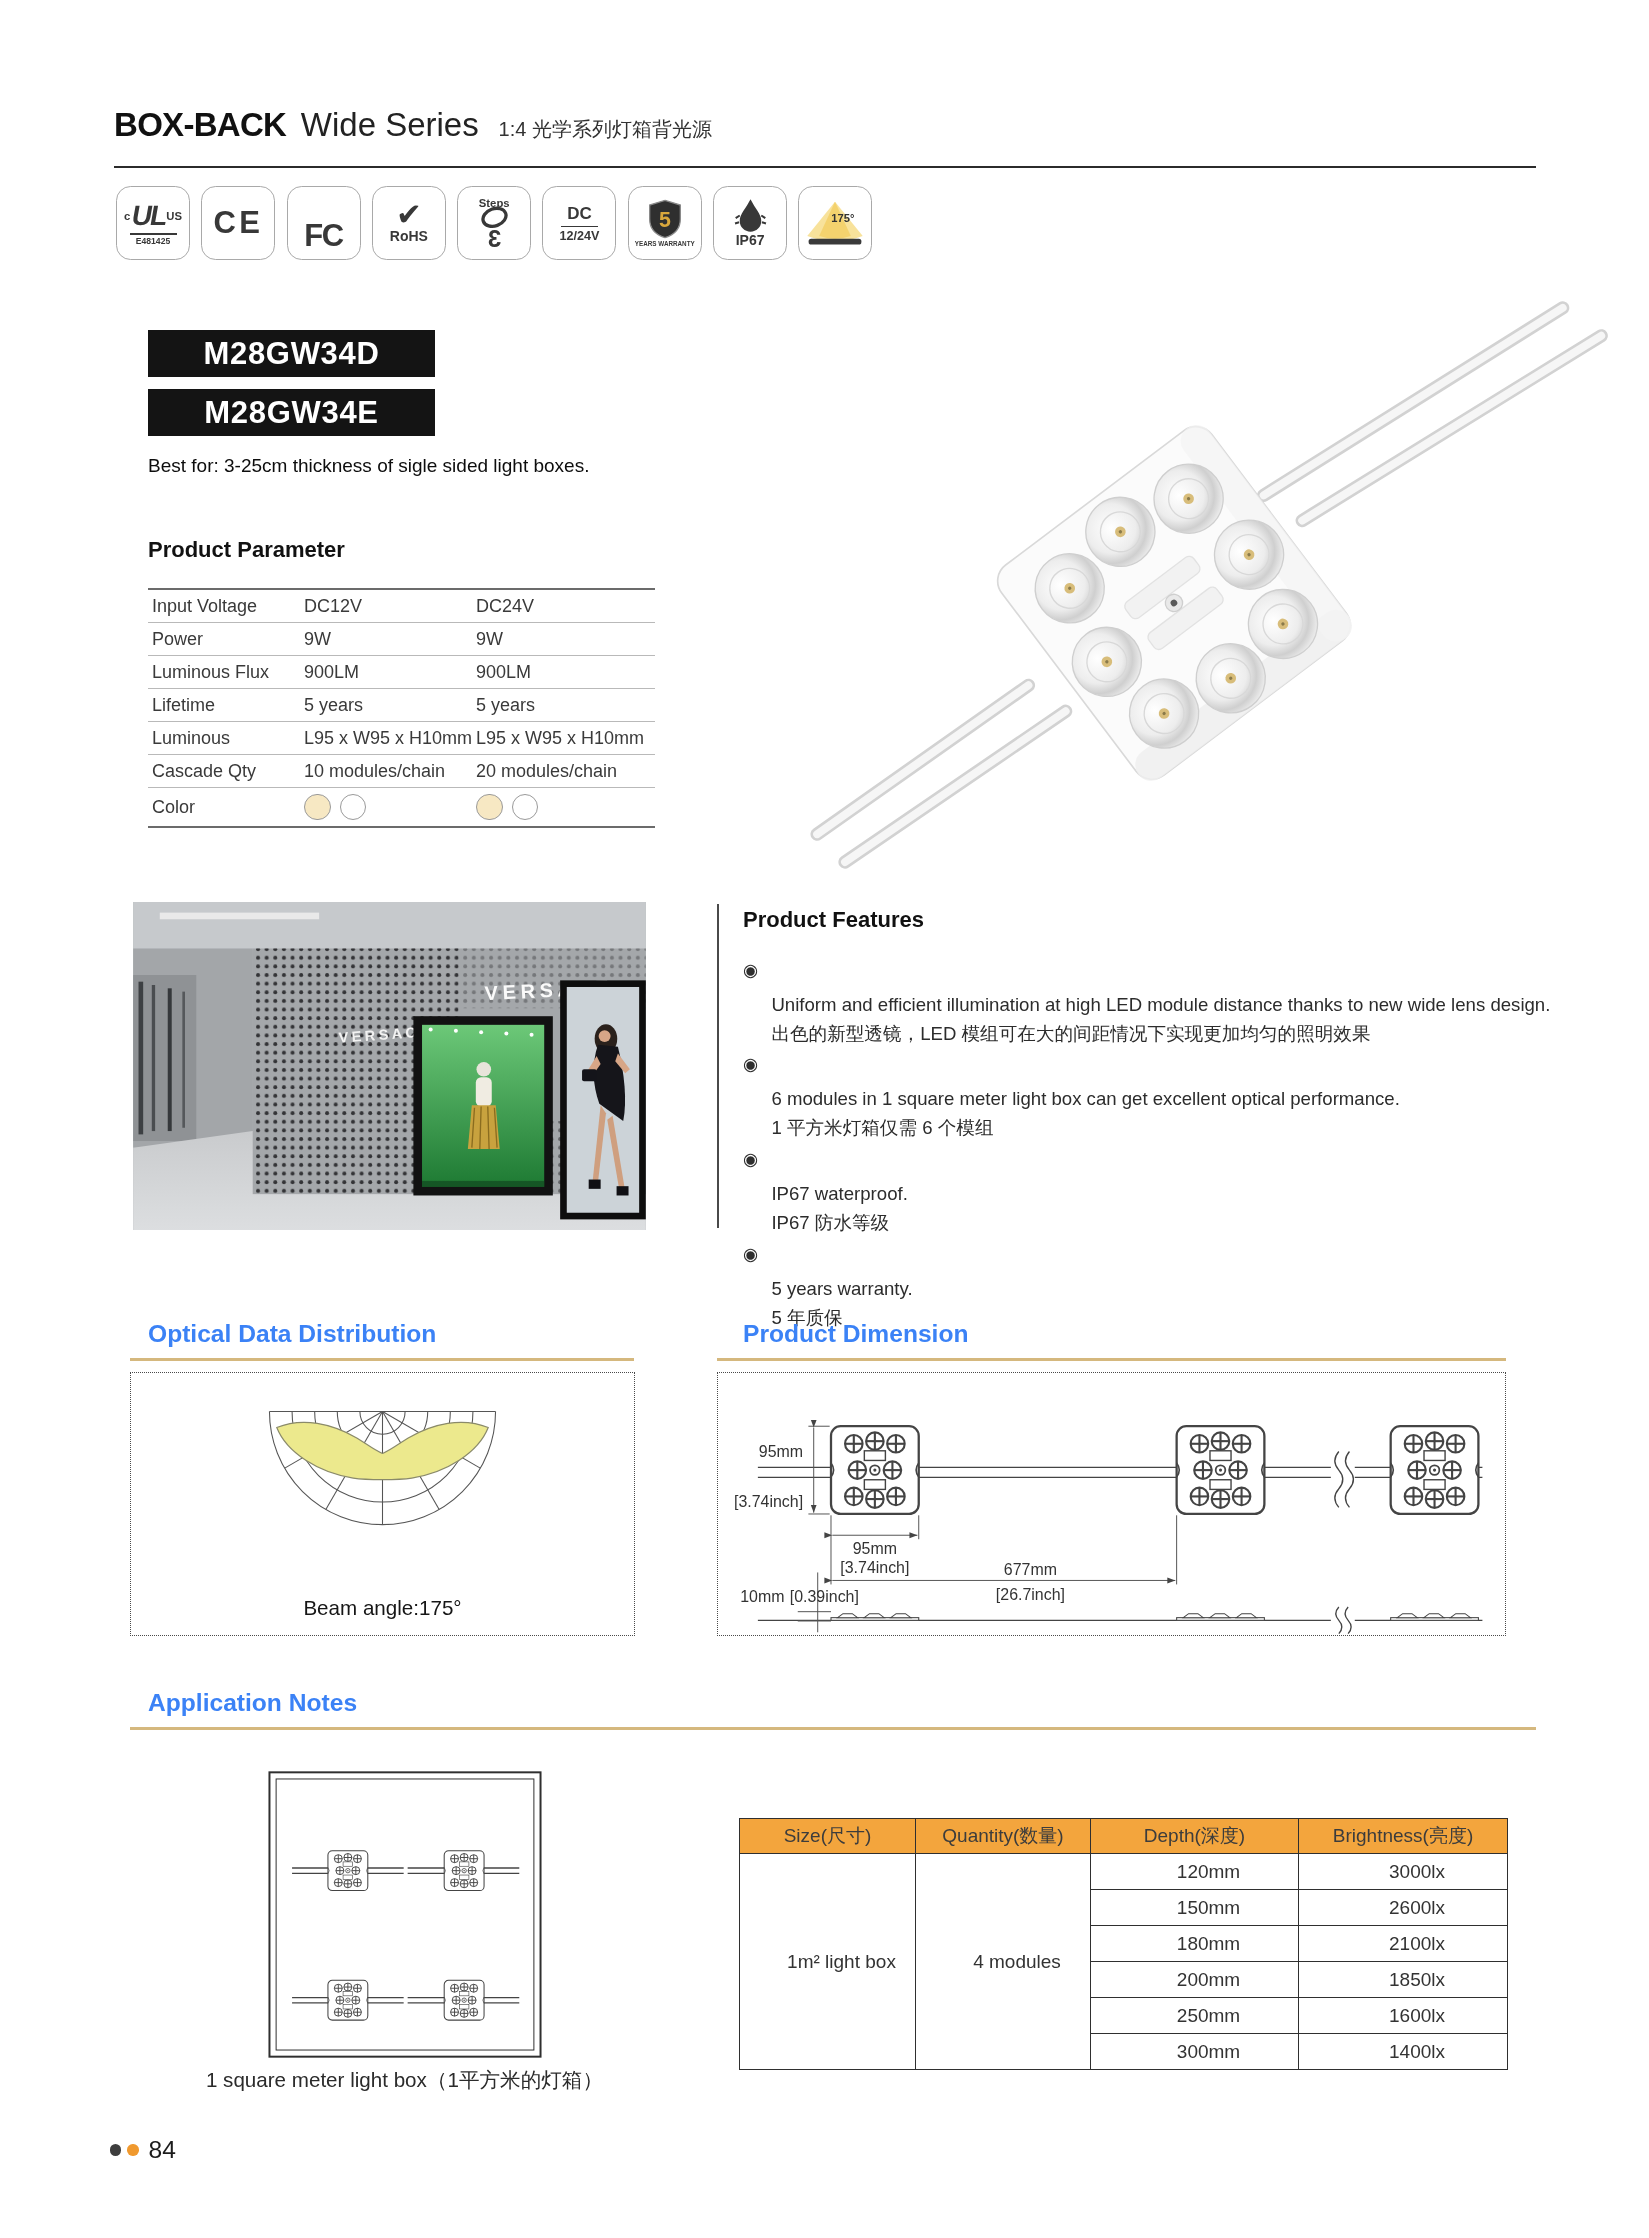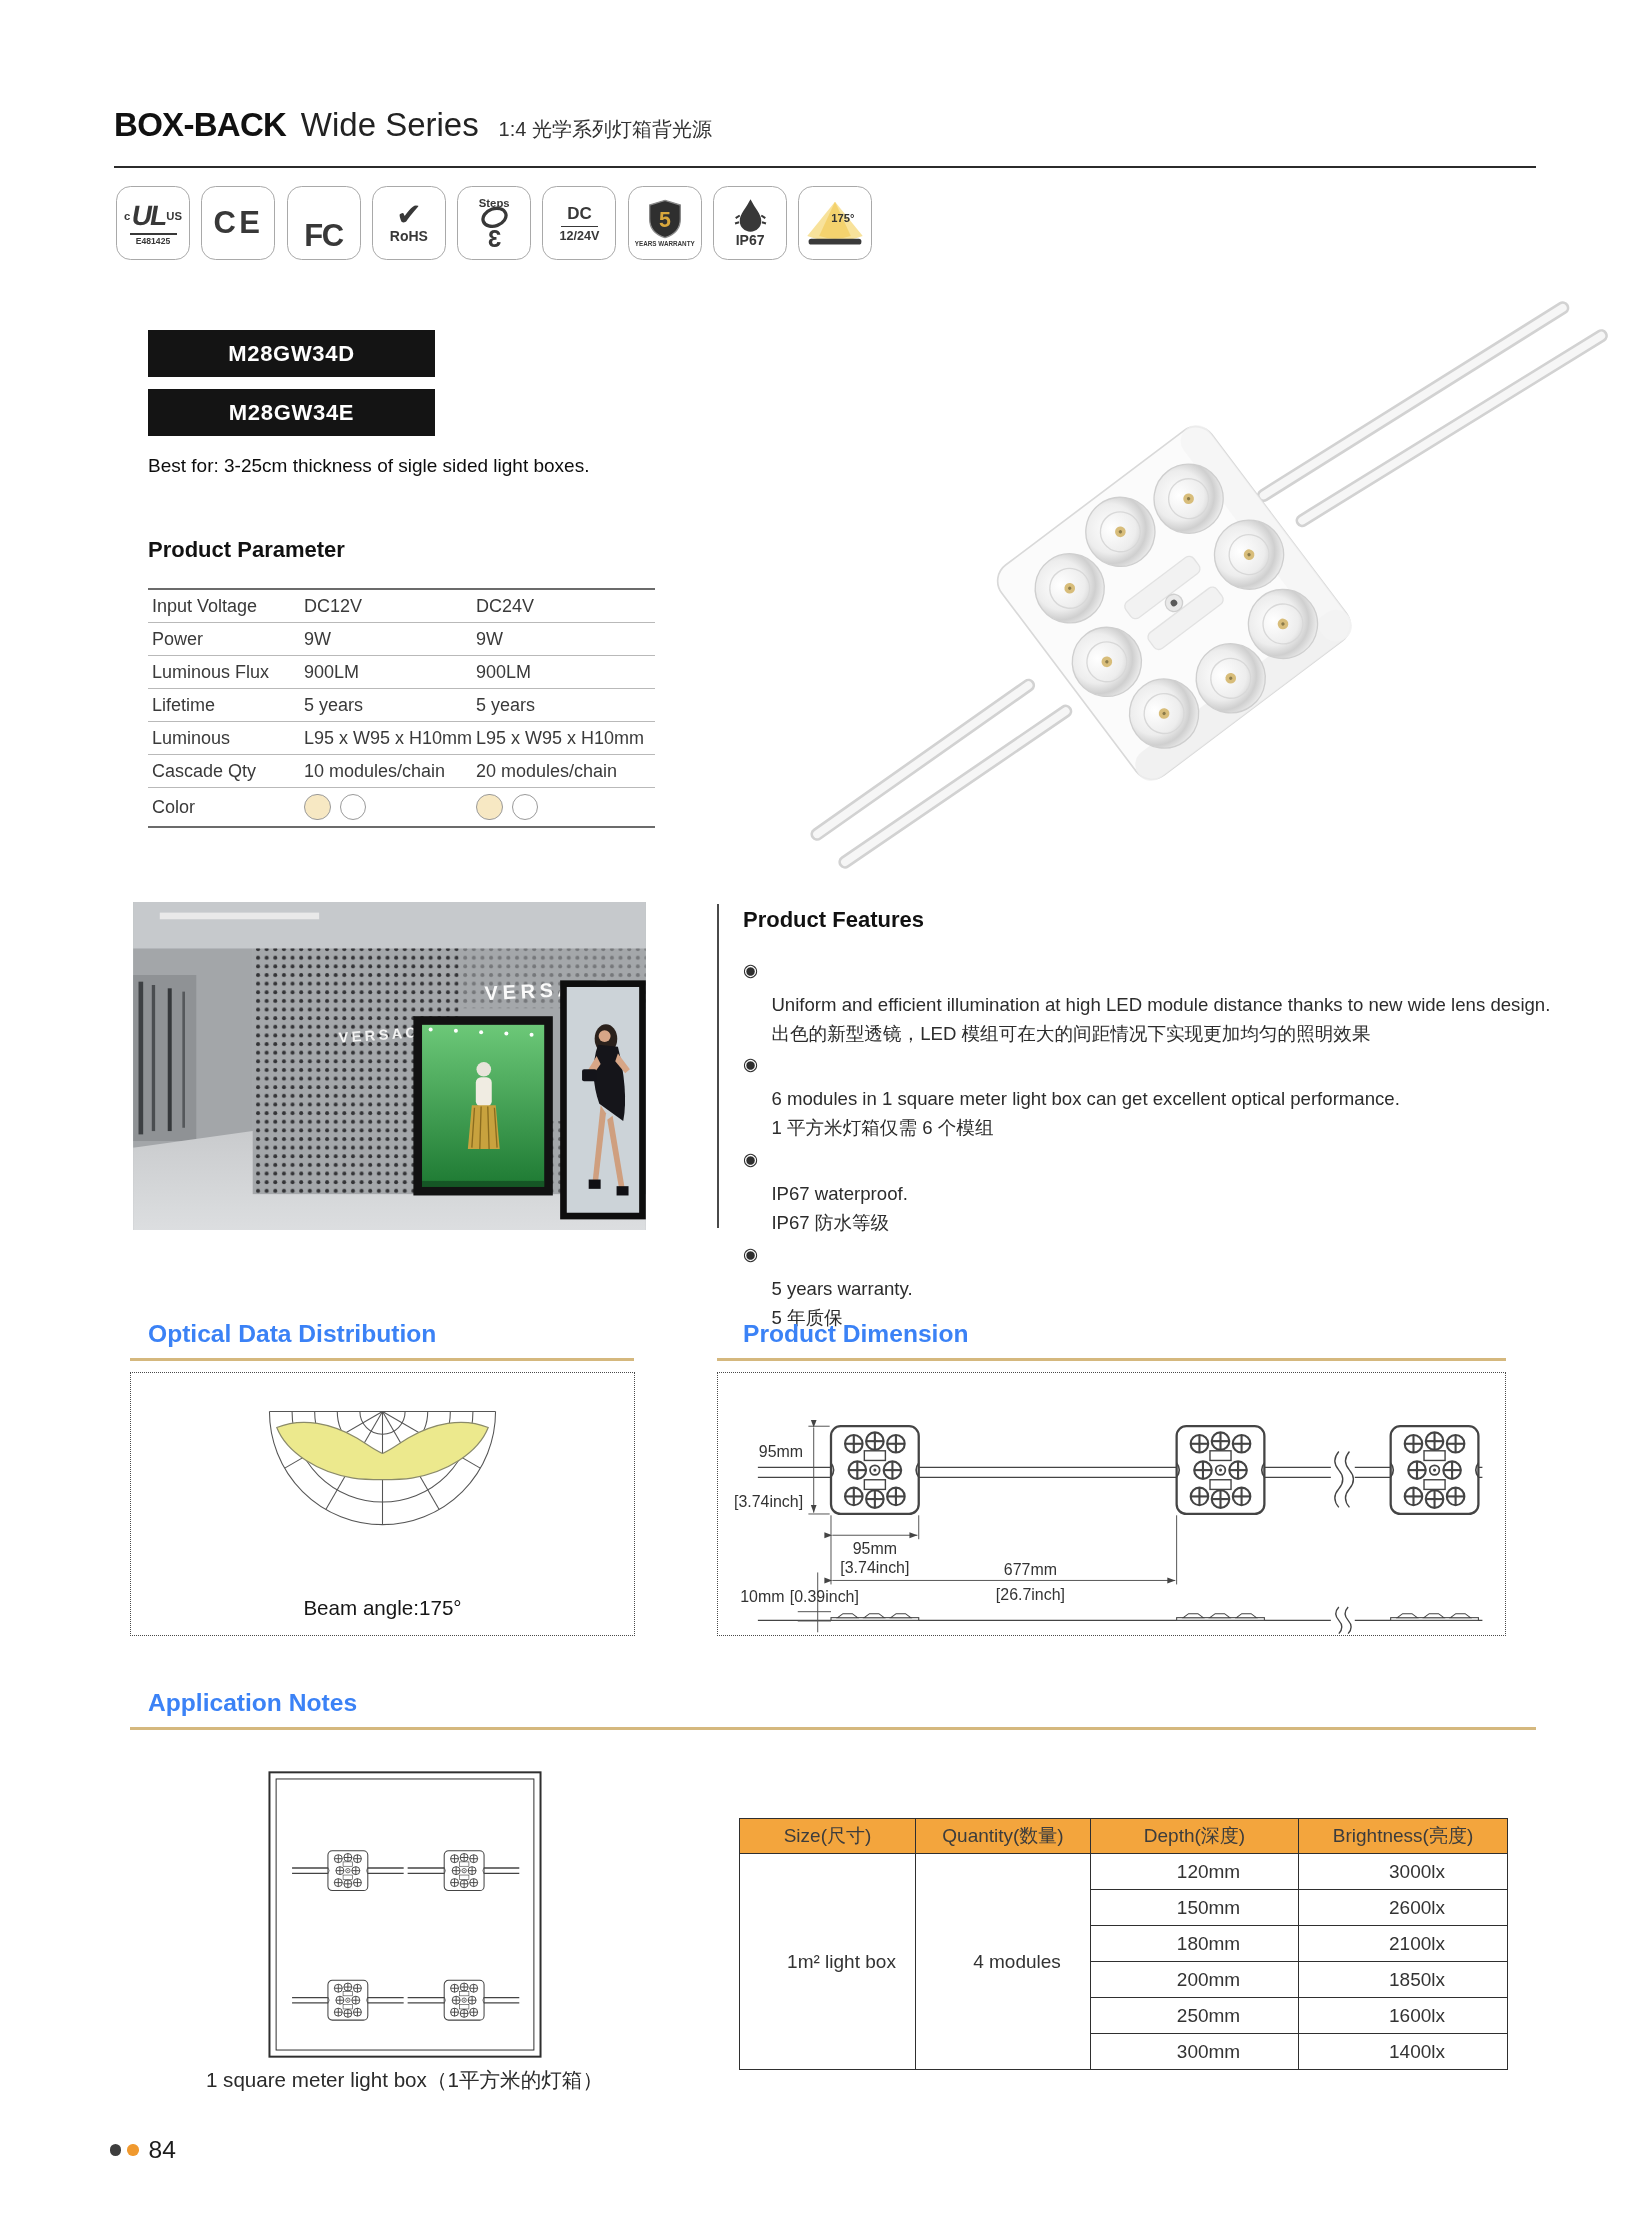--- a/index.html
+++ b/index.html
@@ -31,21 +31,21 @@
   .steps-lbl{font-size:11.3px;font-weight:800;margin-bottom:-2.7px;}
   .steps-num{font-size:24px;font-weight:800;transform:scaleX(-1);line-height:20px;}
   .dc{font-size:17px;font-weight:800;line-height:21px;}
   .dc-line{width:37px;height:1.3px;background:#383838;margin:2px 0;}
   .dc-v{font-size:12.6px;font-weight:800;}
   .warr-lbl{font-size:6.3px;font-weight:800;letter-spacing:0;margin-top:1.3px;white-space:nowrap;}
   .ip67{font-size:14px;font-weight:800;margin-top:-1.3px;}
 
   
   .model{left:148px;width:287px;height:47px;background:#141414;color:#fff;
-         display:flex;align-items:center;justify-content:center;font-size:22px;font-weight:800;letter-spacing:0.7px;}
+         display:flex;align-items:center;justify-content:center;font-size:31px;font-weight:800;letter-spacing:0.7px;}
   .bestfor{left:148px;top:455px;font-size:19px;color:#0d0d0d;}
 
   
   .pp-title{left:148px;top:537px;font-size:22px;font-weight:800;color:#111;}
   .pp-table{left:148px;top:588px;width:507px;border-top:2px solid #6b6b6b;}
   .pp-row{display:grid;grid-template-columns:152px 172px 184px;align-items:center;height:33px;
           border-bottom:1.3px solid #b9b9b9;font-size:18px;color:#3a3a3a;padding-left:4px;box-sizing:border-box;}
   .pp-row:last-child{height:40px;border-bottom:2px solid #6b6b6b;}
   .sw{display:inline-flex;gap:9.3px;align-items:center;}
   .dot-c{width:26.6px;height:26.6px;border-radius:50%;border:1.3px solid #9a9a9a;box-sizing:border-box;}

